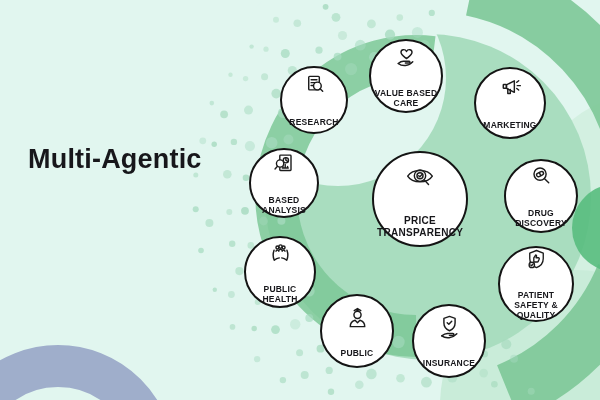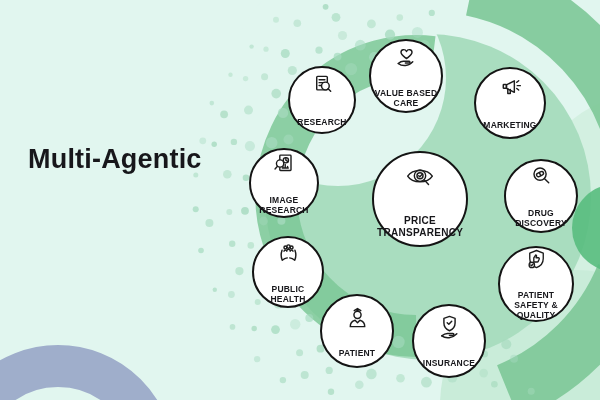--- a/index.html
+++ b/index.html
@@ -161,21 +161,21 @@
         <path class="ic" d="M8 17c5-8 21-8 26 0-5 8-21 8-26 0z"></path>
         <circle class="ic" cx="21" cy="16.6" r="6"></circle>
         <circle class="ic" cx="21" cy="16.6" r="3.2"></circle>
         <path class="ic" d="M19.6 16.6l1.2 1.2 2-2.2"></path>
         <path class="ic" d="M25.6 21.2l4.4 4.6" stroke-width="2.6"></path>
       </svg>
     </span>
     <span class="label">PRICE TRANSPARENCY</span>
   </div>
 
-  <div class="node" style="left:288px; top:66px; width:68px; height:68px;">
+  <div class="node" style="left:280px; top:66px; width:68px; height:68px;">
     <span class="icon">
       <svg width="27" height="26" viewBox="0 0 28 27">
         <rect class="ic" x="8" y="3.5" width="11" height="14" rx="1"></rect>
         <path class="ic" d="M10.5 7h6M10.5 10h6M10.5 13h3"></path>
         <circle class="icw" cx="17" cy="13.5" r="4"></circle>
         <path class="ic" d="M19.8 16.3l2.7 2.7" stroke-width="2"></path>
       </svg>
     </span>
     <span class="label">RESEARCH</span>
   </div>
@@ -243,24 +243,24 @@
 
   <div class="node" style="left:320px; top:294px; width:74px; height:74px;">
     <span class="icon">
       <svg width="29" height="27" viewBox="0 0 30 28">
         <path class="ic" d="M11.6 8L15 5.8 18.4 8"></path>
         <path class="ic" d="M15 6.5v1.9M14.1 7.4h1.8"></path>
         <circle class="ic" cx="15" cy="12.3" r="3.7"></circle>
         <path class="ic" d="M7.5 24.5c0-4.4 2.6-6 5-6.6l2.5 2.6 2.5-2.6c2.4.6 5 2.2 5 6.6z"></path>
       </svg>
     </span>
-    <span class="label">PATIENT</span>
-  </div>
-
-  <div class="node" style="left:252px; top:236px; width:72px; height:72px;">
+    <span class="label">PUBLIC</span>
+  </div>
+
+  <div class="node" style="left:244px; top:236px; width:72px; height:72px;">
     <span class="icon">
       <svg width="29" height="27" viewBox="0 0 30 28">
         <circle class="ic" cx="11.8" cy="8.8" r="1.5"></circle>
         <circle class="ic" cx="15" cy="7.8" r="1.7"></circle>
         <circle class="ic" cx="18.2" cy="8.8" r="1.5"></circle>
         <path class="ic" d="M10.3 12.6a1.6 1.6 0 0 1 3 0M13.4 11.8a1.7 1.7 0 0 1 3.2 0M16.7 12.6a1.6 1.6 0 0 1 3 0"></path>
         <path class="ic" d="M8.3 11.6c-1.2 3.4-1.2 7.2.2 10.4 1.7-1.4 3.5-2.2 5.2-2.4"></path>
         <path class="ic" d="M21.7 11.6c1.2 3.4 1.2 7.2-.2 10.4-1.7-1.4-3.5-2.2-5.2-2.4"></path>
       </svg>
     </span>
@@ -271,16 +271,16 @@
     <span class="icon">
       <svg width="28" height="26" viewBox="0 0 30 27">
         <rect class="ic" x="10.5" y="4" width="12" height="16.5" rx="0.8"></rect>
         <circle class="ic" cx="17" cy="9.5" r="2.8"></circle>
         <path class="ic" d="M17 9.5V6.7M17 9.5l2.3 1.5"></path>
         <path class="ic" d="M13.8 17.8v-2.6M16.3 17.8v-3.8M18.8 17.8v-1.8M13.2 17.8h6.4"></path>
         <circle class="icw" cx="10.8" cy="13" r="3.9"></circle>
         <path class="ic" d="M8 16l-2.6 2.9" stroke-width="2"></path>
       </svg>
     </span>
-    <span class="label">IMAGE RESEARCH</span>
+    <span class="label">BASED ANALYSIS</span>
   </div>
 
 </div>
 
 </body></html>

